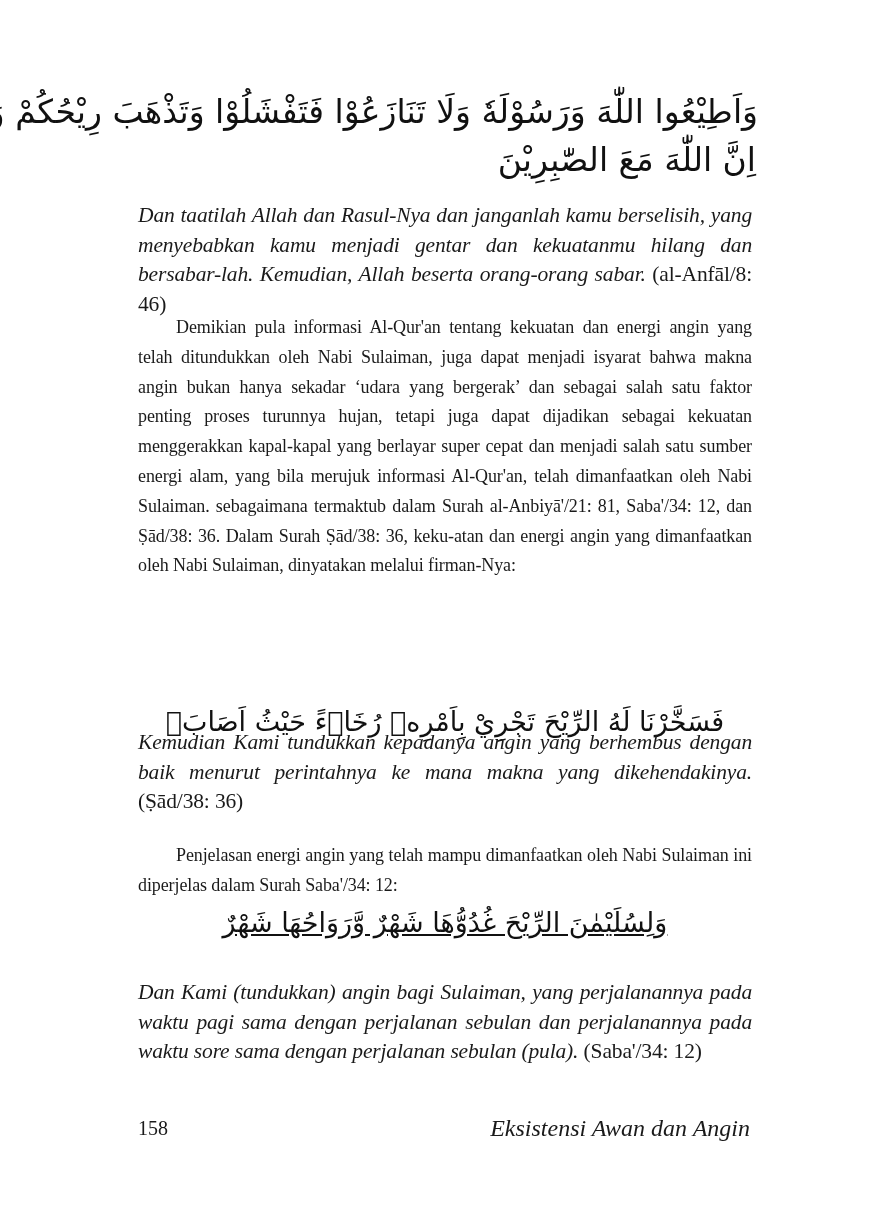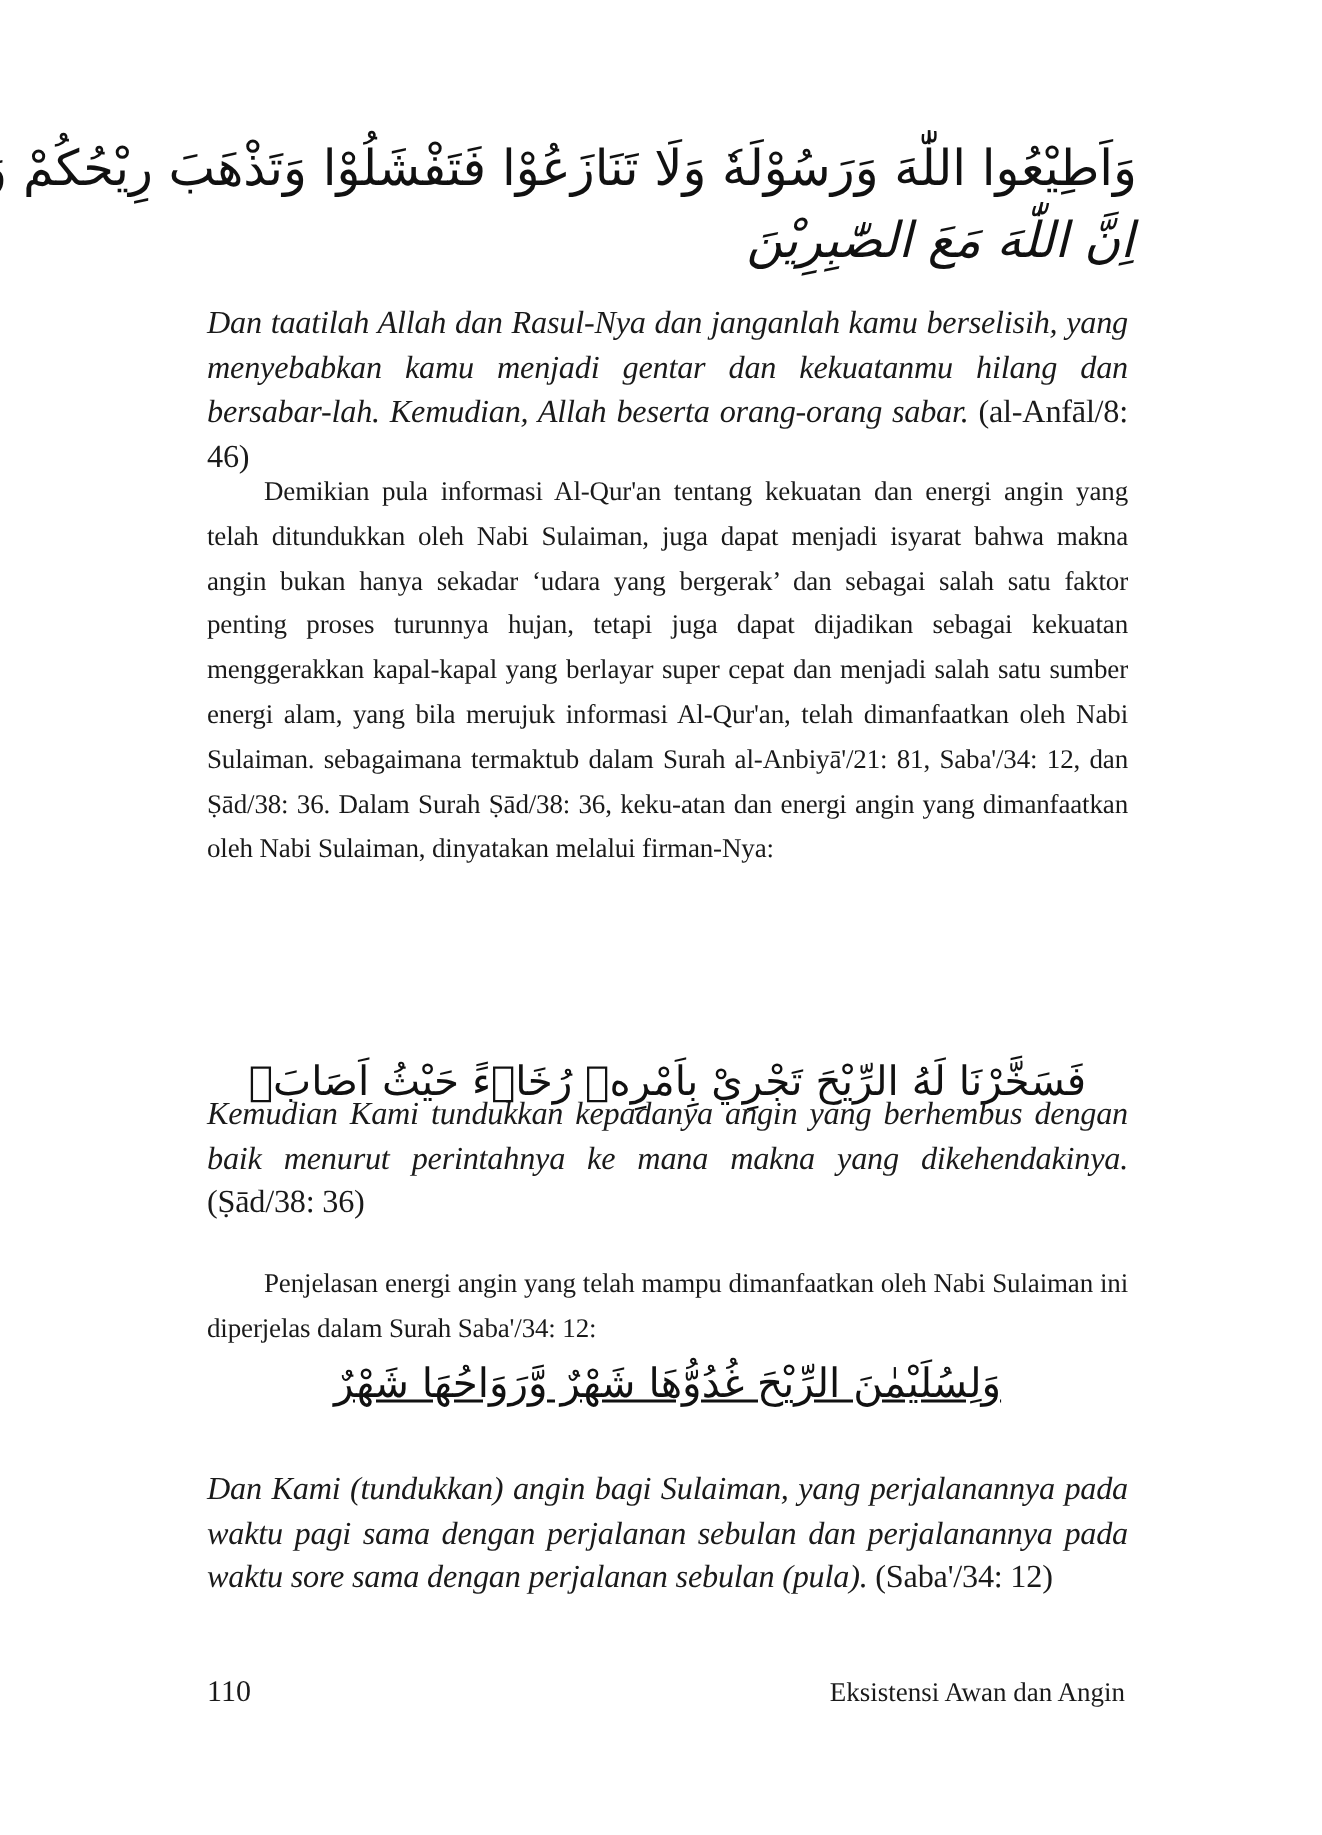--- a/index.html
+++ b/index.html
@@ -34,21 +34,21 @@
     display: block;
     white-space: nowrap;
   }
   #ar1 {
     top: 88px;
     text-align: right;
     font-size: 33px;
     line-height: 48px;
   }
   #ar1 .l1 { text-align: right; margin-right: -6px; letter-spacing: -0.5px; }
-  #ar1 .l2 { text-align: right; margin-right: -4px; font-style: italic; }
+  #ar1 .l2 { text-align: right; margin-right: -4px; }
   #ar2 {
     top: 662px;
     font-size: 27px;
     line-height: 40px;
     margin-top: 40px;
   }
   #ar3 {
     top: 903px;
     font-size: 27px;
     line-height: 40px;
@@ -88,22 +88,23 @@
     position: absolute;
     left: 138px;
     top: 1116px;
     font-size: 20px;
     line-height: 24px;
   }
   .footer-title {
     position: absolute;
     right: 131px;
     top: 1116px;
-    font-size: 18px;
+    font-size: 24px;
     line-height: 24px;
+    font-style: italic;
   }
 </style>
 </head>
 <body>
 
 <div class="page">
 
   <div class="arabic" id="ar1">
     <span class="arabic-line l1">وَاَطِيْعُوا اللّٰهَ وَرَسُوْلَهٗ وَلَا تَنَازَعُوْا فَتَفْشَلُوْا وَتَذْهَبَ رِيْحُكُمْ وَاصْبِرُوْاۗ</span>
     <span class="arabic-line l2">اِنَّ اللّٰهَ مَعَ الصّٰبِرِيْنَ</span>
@@ -122,14 +123,14 @@
   <div class="para" id="p2">Penjelasan energi angin yang telah mampu dimanfaatkan oleh Nabi Sulaiman ini diperjelas dalam Surah Saba'/34: 12:</div>
 
   <div class="arabic" id="ar3">
     <span class="arabic-line">وَلِسُلَيْمٰنَ الرِّيْحَ غُدُوُّهَا شَهْرٌ وَّرَوَاحُهَا شَهْرٌ</span>
   </div>
 
   <div class="trans" id="tr3"><span>Dan Kami (tundukkan) angin bagi Sulaiman, yang perjalanannya pada waktu pagi sama dengan perjalanan sebulan dan perjalanannya pada waktu sore sama dengan perjalanan sebulan (pula).</span><span class="ref"> (Saba'/34: 12)</span></div>
 
 </div>
 
-<div class="footer-page">110</div>
+<div class="footer-page">158</div>
 <div class="footer-title">Eksistensi Awan dan Angin</div>
 
 </body></html>

